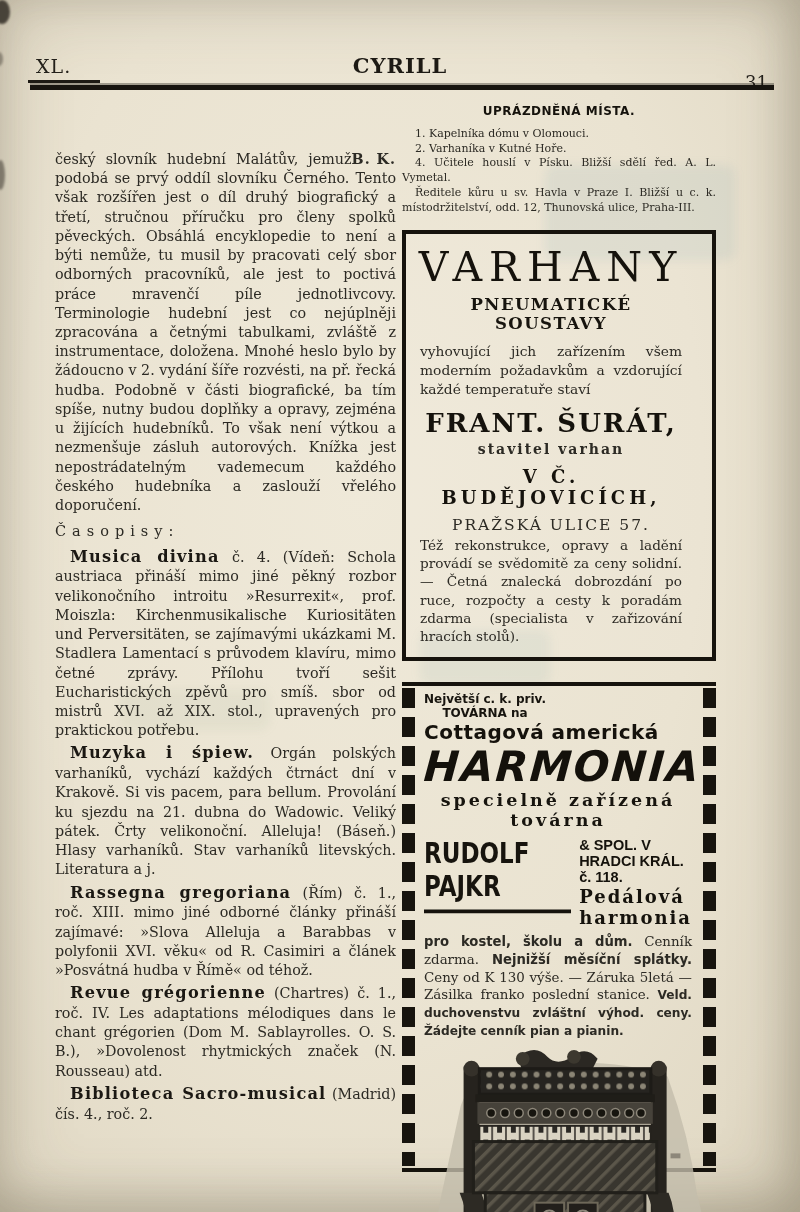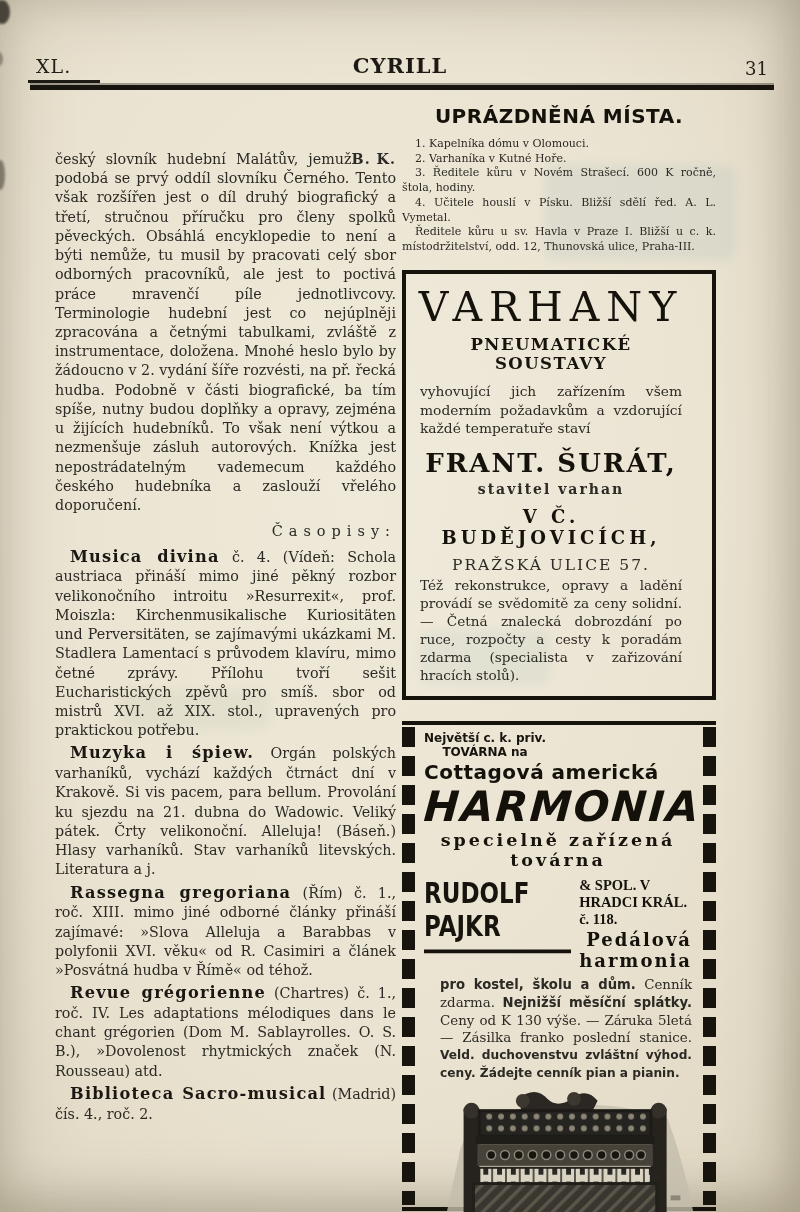--- a/index.html
+++ b/index.html
@@ -14,37 +14,37 @@
   .blot.b2{left:-4px;top:160px;width:9px;height:30px;opacity:.5;}
   .blot.b3{left:-5px;top:52px;width:8px;height:14px;opacity:.4;}
   .ghost{position:absolute;border-radius:10px;filter:blur(5px);pointer-events:none;}
   .ghost.g1{left:545px;top:165px;width:190px;height:95px;background:rgba(95,150,165,.10);}
   .ghost.g2{left:420px;top:630px;width:130px;height:55px;background:rgba(95,150,150,.08);}
   .ghost.g3{left:120px;top:690px;width:150px;height:40px;background:rgba(120,150,120,.07);}
 
   
   .hdr-issue{position:absolute;left:36px;top:55px;font-size:19px;letter-spacing:1px;color:#23201a;}
   .hdr-title{position:absolute;left:0;top:53px;width:800px;text-align:center;font-size:21px;font-weight:bold;letter-spacing:1px;color:#1d1a14;}
-  .hdr-page{position:absolute;right:32px;top:58px;font-size:18px;color:#23201a;}
+  .hdr-page{position:absolute;right:32px;top:72px;font-size:18px;color:#23201a;}
   .rule-xl{position:absolute;left:28px;top:80px;width:72px;height:3px;background:#1d1a14;}
   .rule-main{position:absolute;left:30px;top:85px;width:744px;height:5px;background:#17140f;box-shadow:0 -2px 0 rgba(23,20,15,.35);}
 
   
   .col-left{position:absolute;left:55px;top:150px;width:341px;font-size:14.3px;line-height:1.345;text-align:justify;}
   .col-right{position:absolute;left:402px;top:104px;width:314px;}
 
   .col-left p{margin:0 0 2px 0;}
   p.indent{text-indent:15px;}
   .sig{float:right;font-weight:bold;letter-spacing:1px;}
-  h3.center-sp{margin:7px 0 4px 0;text-align:right;font-size:14.5px;font-weight:normal;letter-spacing:6px;}
+  h3.center-sp{margin:7px 0 4px 0;text-align:left;font-size:14.5px;font-weight:normal;letter-spacing:6px;}
   .lead-lg{font-weight:bold;font-size:16.2px;letter-spacing:1.2px;color:#1b1813;}
 
   
   h1.vac-heading{margin:0 0 9px 0;text-align:center;font-family:"DejaVu Sans",sans-serif;font-weight:bold;
-    font-size:20px;letter-spacing:.5px;color:#15120c;}
+    font-size:12px;letter-spacing:.5px;color:#15120c;}
   p.vac{margin:0;font-size:11px;line-height:1.34;text-align:justify;text-indent:13px;}
 
   
   .v-ad{margin-top:15px;border:4px solid #16130d;padding:12px 28px 12px 12px;text-align:center;background:rgba(255,255,255,.06);}
   .v-title{font-size:41px;letter-spacing:7px;color:#15120c;line-height:1.05;margin-bottom:6px;}
   .v-sub{font-weight:bold;font-size:16.5px;letter-spacing:1.5px;color:#17140e;margin-bottom:9px;}
   .v-text{font-size:13.8px;line-height:1.35;text-align:justify;margin:0 2px 10px 2px;}
   .v-name{font-weight:bold;font-size:26px;letter-spacing:2px;color:#15120c;margin-bottom:3px;}
   .v-role{font-weight:bold;font-size:14px;letter-spacing:2px;margin-bottom:9px;}
   .v-city{font-weight:bold;font-size:18px;letter-spacing:4px;color:#15120c;margin-bottom:8px;}
@@ -63,23 +63,23 @@
   .h-cottage{font-family:"DejaVu Sans",sans-serif;font-weight:bold;font-size:20px;color:#15120c;letter-spacing:.5px;}
   .h-titlerow{display:flex;align-items:center;gap:12px;margin:2px 0 2px 0;}
   .h-title{font-family:"DejaVu Sans",sans-serif;font-weight:bold;font-style:italic;font-size:42px;letter-spacing:2px;color:#14110b;transform:skewX(-4deg);line-height:1;}
   .h-bars{display:inline-block;flex:1;}
   .h-bars i{display:block;height:7px;background:#15120c;margin:4px 0;}
   .h-sub{font-weight:bold;font-size:17.5px;letter-spacing:3px;text-align:center;color:#17140e;margin:2px 0 4px 0;}
   .h-ownerrow{display:flex;align-items:flex-start;gap:8px;margin-top:7px;}
   .h-owner{font-family:"DejaVu Sans",sans-serif;font-weight:bold;font-size:23px;letter-spacing:0;
     transform:scaleY(1.25);transform-origin:top left;display:inline-block;border-bottom:3px solid #15120c;padding-bottom:6px;color:#17140e;}
   .h-ownerright{flex:1;text-align:left;}
-  .h-ownersuffix{font-family:Liberation Serif, serif;font-weight:bold;font-size:14.5px;color:#15120c;display:block;}
-  .h-pedal{font-weight:bold;font-size:18px;letter-spacing:2px;color:#15120c;display:block;text-align:right;margin-top:1px;}
-  .h-body{font-size:13.4px;line-height:1.28;text-align:justify;margin-top:5px;margin-left:16px;}
+  .h-ownersuffix{font-family:Liberation Sans, sans-serif;font-weight:bold;font-size:14.5px;color:#15120c;display:block;}
+  .h-pedal{font-weight:bold;font-size:18px;letter-spacing:2px;color:#15120c;display:block;margin-top:1px;}
+  .h-body{font-size:13.4px;line-height:1.28;text-align:justify;margin-top:5px;}
   .h-b{font-family:"DejaVu Sans",sans-serif;font-weight:bold;font-size:13.2px;}
   .h-b3{font-family:"DejaVu Sans",sans-serif;font-weight:bold;font-size:12.2px;}
   .h-img{text-align:center;margin-top:6px;}
 </style>
 </head>
 <body>
 
 <div class="page">
 
   <div class="blot b1"></div>
@@ -105,21 +105,20 @@
     <p class="indent"><span class="lead-lg">Rassegna gregoriana</span><span> (Řím) č. 1., roč. XIII. mimo jiné odborné články přináší zajímavé: »Slova Alleluja a Barabbas v polyfonii XVI. věku« od R. Casimiri a článek »Posvátná hudba v Římě« od téhož.</span></p>
     <p class="indent"><span class="lead-lg">Revue grégorienne</span><span> (Chartres) č. 1., roč. IV. Les adaptations mélodiques dans le chant grégorien (Dom M. Sablayrolles. O. S. B.), »Dovolenost rhytmických značek (N. Rousseau) atd.</span></p>
     <p class="indent"><span class="lead-lg">Biblioteca Sacro-musical</span><span> (Madrid) čís. 4., roč. 2.</span></p>
 
   </div>
 
   <div class="col-right">
     <h1 class="vac-heading">UPRÁZDNĚNÁ MÍSTA.</h1>
     <p class="vac">1. Kapelníka dómu v Olomouci.</p>
     <p class="vac">2. Varhaníka v Kutné Hoře.</p>
-    <p class="vac">3. Ředitele kůru v Novém Strašecí. 600 K ročně, štola, hodiny.</p>
     <p class="vac">4. Učitele houslí v Písku. Bližší sdělí řed. A. L. Vymetal.</p>
     <p class="vac">Ředitele kůru u sv. Havla v Praze I. Bližší u c. k. místodržitelství, odd. 12, Thunovská ulice, Praha-III.</p>
 
     <div class="v-ad">
       <div class="v-title">VARHANY</div>
       <div class="v-sub">PNEUMATICKÉ SOUSTAVY</div>
       <div class="v-text">vyhovující jich zařízením všem moderním požadavkům a vzdorující každé temperatuře staví</div>
       <div class="v-name">FRANT. ŠURÁT,</div>
       <div class="v-role">stavitel varhan</div>
       <div class="v-city">V Č. BUDĚJOVICÍCH,</div>

